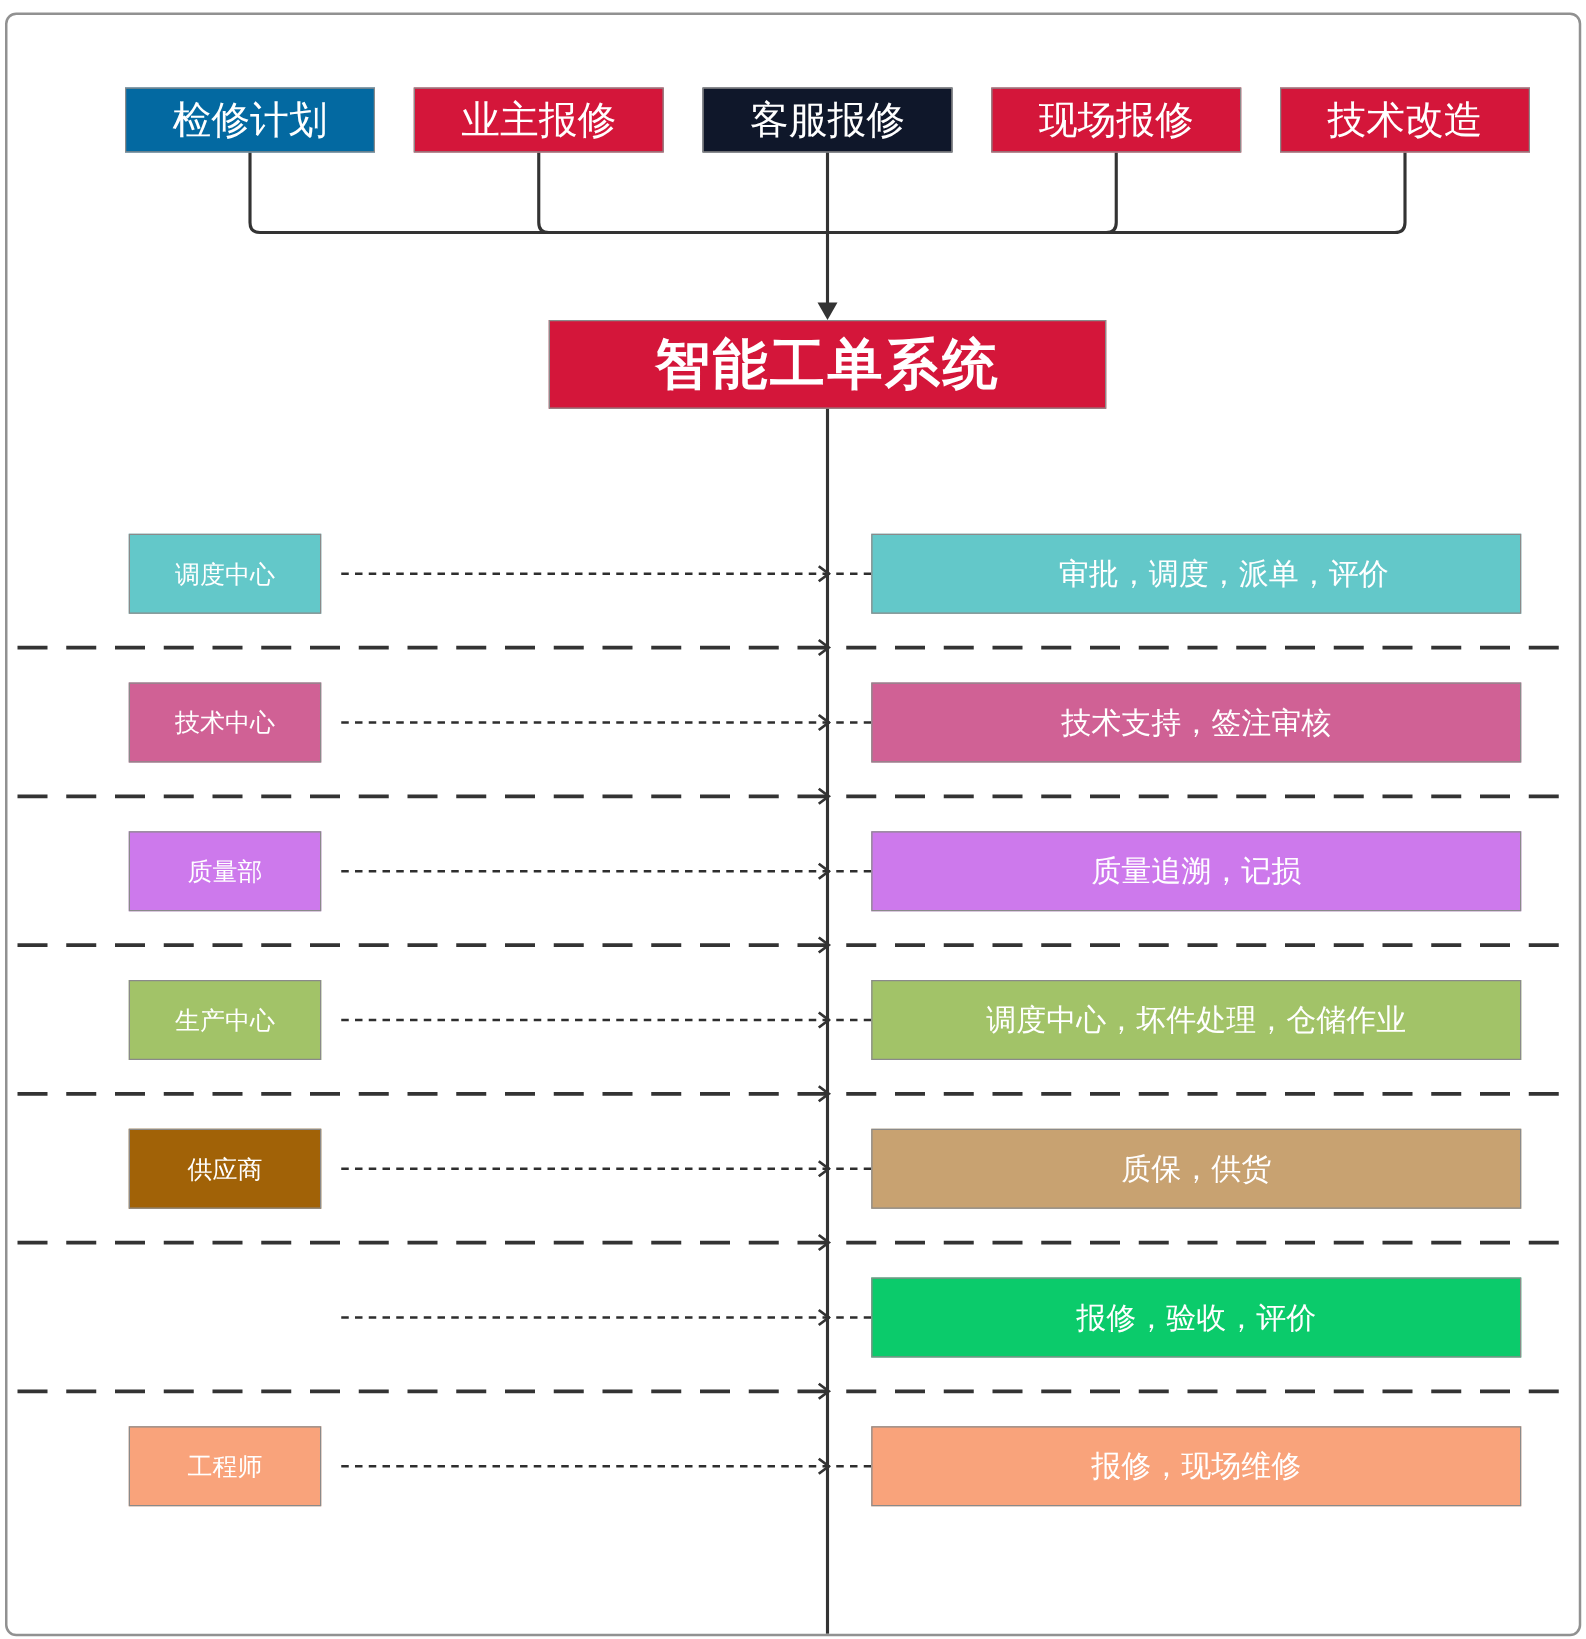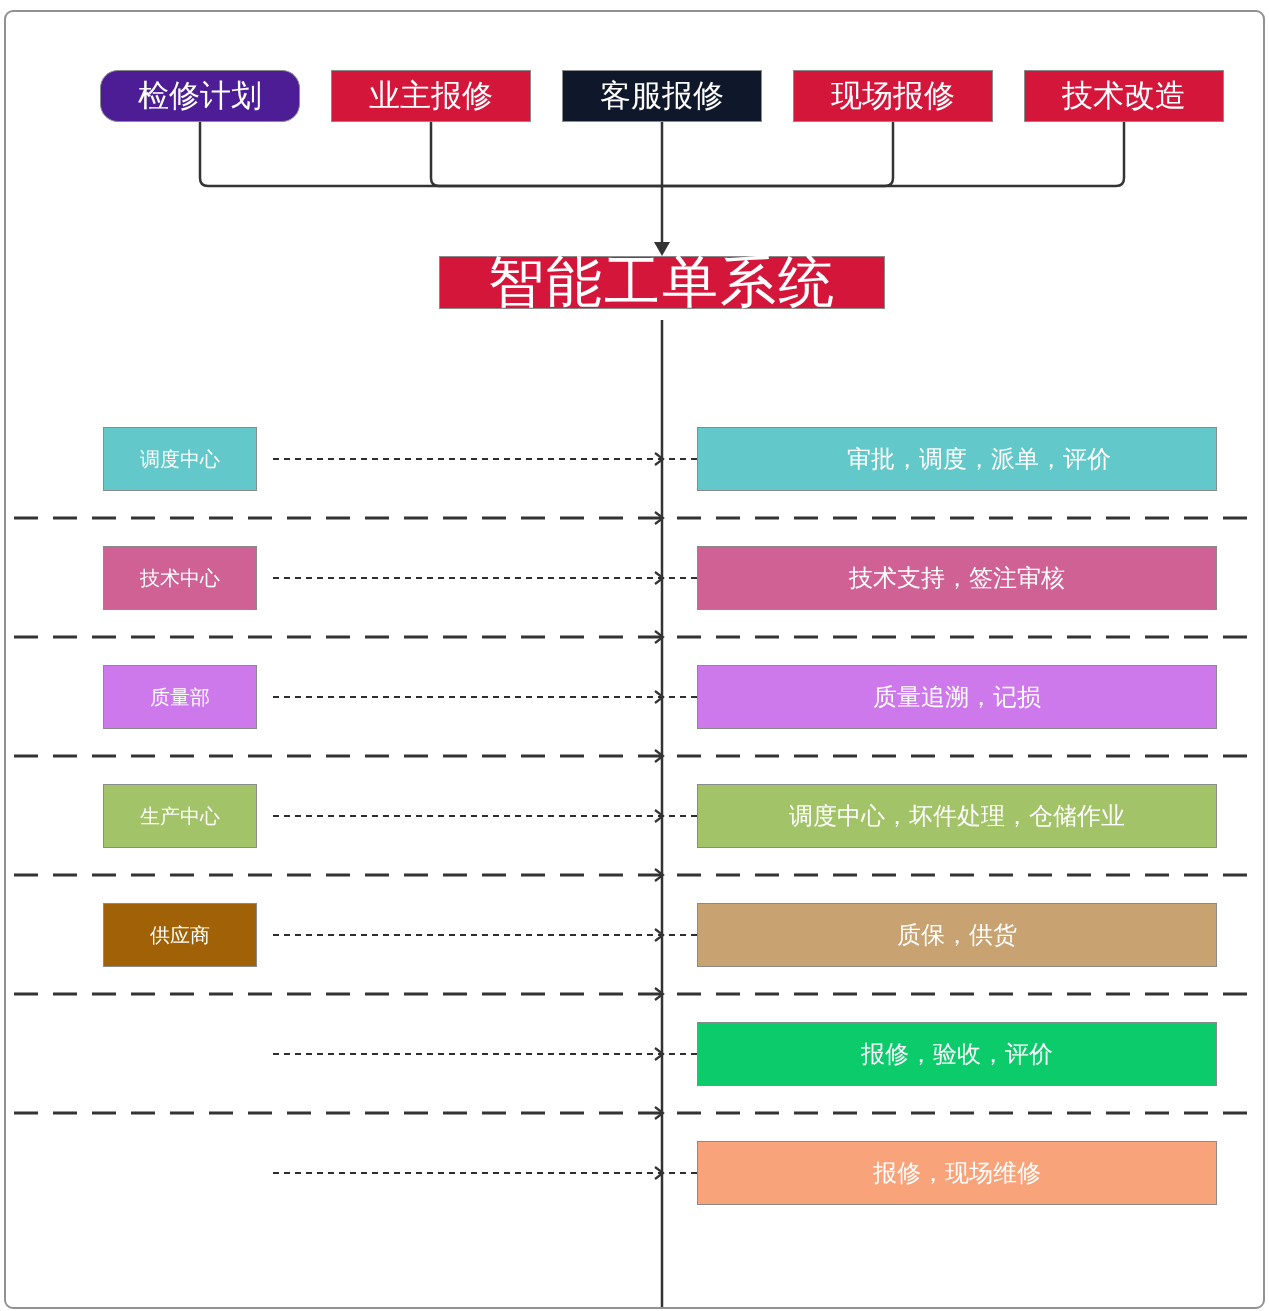--- a/index.html
+++ b/index.html
@@ -23,21 +23,21 @@
   .arrowhead{fill:#333333;stroke:none;}
   .box{
     position:absolute;
     display:flex;align-items:center;justify-content:center;
     color:#ffffff;text-align:center;
     border:1px solid #8a8a8a;
     box-sizing:border-box;
   }
   .topbox{top:70px;width:200px;height:52px;font-size:31px;}
   .t1{left:100px;} .t2{left:331px;} .t3{left:562px;} .t4{left:793px;} .t5{left:1024px;}
-  .system{left:439px;top:256px;width:446px;height:53px;font-size:56px;letter-spacing:2px;}
+  .system{left:439px;top:256px;width:446px;height:71px;font-size:44px;letter-spacing:2px;font-weight:bold;}
   .rolebox{left:103px;width:154px;height:64px;font-size:20px;}
   .funcbox{left:697px;width:520px;height:64px;font-size:24px;}
   .l1{top:427px;} .l2{top:546px;} .l3{top:665px;} .l4{top:784px;}
   .l5{top:903px;} .l6{top:1022px;} .l7{top:1141px;}
 </style>
 </head>
 <body>
 
 <div class="canvas">
 
@@ -82,21 +82,21 @@
       <path class="chev" d="M655 453 L663 459 L655 465"></path>
       <path class="chev" d="M655 572 L663 578 L655 584"></path>
       <path class="chev" d="M655 691 L663 697 L655 703"></path>
       <path class="chev" d="M655 810 L663 816 L655 822"></path>
       <path class="chev" d="M655 929 L663 935 L655 941"></path>
       <path class="chev" d="M655 1048 L663 1054 L655 1060"></path>
       <path class="chev" d="M655 1167 L663 1173 L655 1179"></path>
     </g>
   </svg>
 
-  <div class="box topbox t1" style="background-color: #4c1d95; border-radius: 18px;">检修计划</div>
+  <div class="box topbox t1" style="background-color: #0369a1;">检修计划</div>
   <div class="box topbox t2" style="background-color: rgb(212, 22, 58);">业主报修</div>
   <div class="box topbox t3" style="background-color: #0f172a;">客服报修</div>
   <div class="box topbox t4" style="background-color: rgb(212, 22, 58);">现场报修</div>
   <div class="box topbox t5" style="background-color: rgb(212, 22, 58);">技术改造</div>
 
   <div class="box system" style="background-color: rgb(212, 22, 58);">智能工单系统</div>
 
   <div class="box rolebox l1" style="background-color: rgb(99, 200, 201);">调度中心</div>
   <div class="box funcbox l1" style="background-color: rgb(99, 200, 201); padding-left: 44px;">审批，调度，派单，评价</div>
 
@@ -107,16 +107,17 @@
   <div class="box funcbox l3" style="background-color: rgb(205, 121, 236);">质量追溯，记损</div>
 
   <div class="box rolebox l4" style="background-color: rgb(162, 195, 104);">生产中心</div>
   <div class="box funcbox l4" style="background-color: rgb(162, 195, 104);">调度中心，坏件处理，仓储作业</div>
 
   <div class="box rolebox l5" style="background-color: #a16207;">供应商</div>
   <div class="box funcbox l5" style="background-color: rgb(200, 162, 113);">质保，供货</div>
 
   <div class="box funcbox l6" style="background-color: rgb(11, 203, 107);">报修，验收，评价</div>
 
+  <div class="box rolebox l7" style="background-color: rgb(249, 163, 123);">工程师</div>
   <div class="box funcbox l7" style="background-color: rgb(249, 163, 123);">报修，现场维修</div>
 
   <div class="frame"></div>
 </div>
 
 </body></html>

